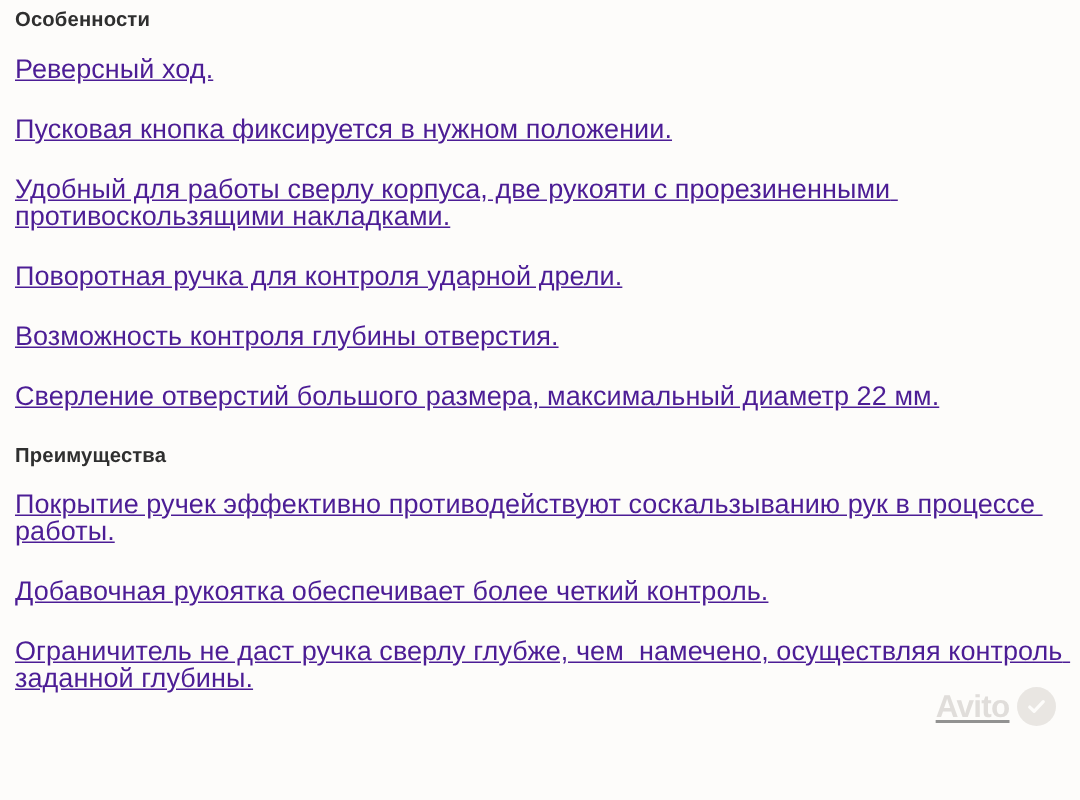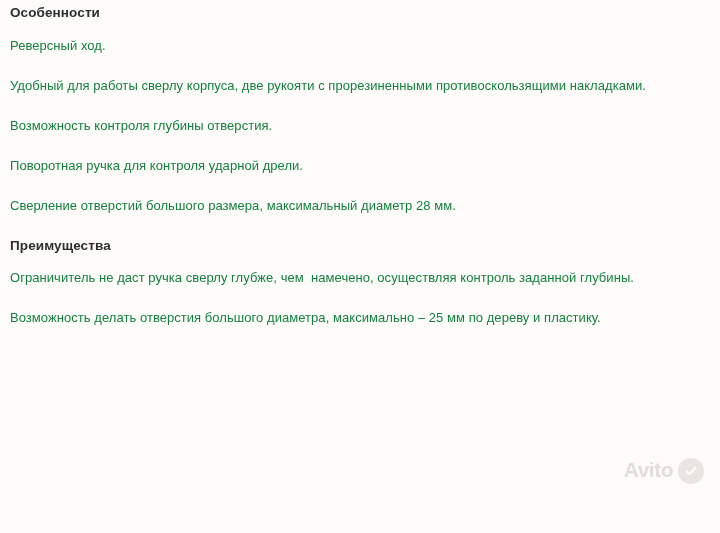--- a/index.html
+++ b/index.html
@@ -28,40 +28,42 @@
     color: #2f2f2f;
     margin: 0 0 15px 0;
     line-height: 18px;
     letter-spacing: 0.1px;
   }
   .section-title.second {
     margin-top: 7px;
     margin-bottom: 14px;
   }
   .line {
-    font-size: 13px;
+    font-size: 18px;
     line-height: 18px;
-    color: #15803d;
+    color: #4c1d95;
     margin: 0 0 22px 0;
     letter-spacing: 0.05px;
     white-space: pre-wrap;
+    text-decoration: underline;
   }
   .list {
     margin: 0;
     padding: 0;
     list-style: none;
   }
   .watermark {
     position: absolute;
     right: 16px;
     bottom: 8px;
     display: flex;
-    align-items: flex-start;
+    align-items: flex-end;
     gap: 5px;
     opacity: 0.55;
+    text-decoration: underline;
   }
   .watermark-text {
     font-size: 21px;
     font-weight: bold;
     color: #c9c5c0;
     letter-spacing: -0.5px;
   }
   .watermark-badge {
     width: 26px;
     height: 26px;
@@ -77,31 +79,33 @@
 </style>
 </head>
 <body>
 
 <div class="page">
 
   <h2 class="section-title">Особенности</h2>
 
   <ul class="list">
     <li class="line">Реверсный ход.</li>
+    <li class="line">Пусковая кнопка фиксируется в нужном положении.</li>
     <li class="line">Удобный для работы сверлу корпуса, две рукояти с прорезиненными противоскользящими накладками.</li>
+    <li class="line">Поворотная ручка для контроля ударной дрели.</li>
     <li class="line">Возможность контроля глубины отверстия.</li>
-    <li class="line">Поворотная ручка для контроля ударной дрели.</li>
-    <li class="line">Сверление отверстий большого размера, максимальный диаметр 28 мм.</li>
+    <li class="line">Сверление отверстий большого размера, максимальный диаметр 22 мм.</li>
   </ul>
 
   <h2 class="section-title second">Преимущества</h2>
 
   <ul class="list">
+    <li class="line">Покрытие ручек эффективно противодействуют соскальзыванию рук в процессе работы.</li>
+    <li class="line">Добавочная рукоятка обеспечивает более четкий контроль.</li>
     <li class="line">Ограничитель не даст ручка сверлу глубже, чем  намечено, осуществляя контроль заданной глубины.</li>
-    <li class="line">Возможность делать отверстия большого диаметра, максимально – 25 мм по дереву и пластику.</li>
 
   </ul>
 
   <div class="watermark">
     <span class="watermark-text">Avito</span>
     <span class="watermark-badge">
       <svg width="16" height="16" viewBox="0 0 16 16" aria-hidden="true">
         <path d="M3.5 8.4 L6.4 11.2 L12.5 4.8" fill="none" stroke="#fdfcfa" stroke-width="2.2" stroke-linecap="round" stroke-linejoin="round"></path>
       </svg>
     </span>

